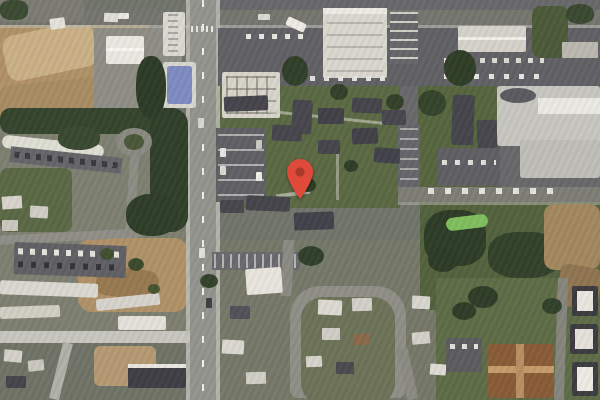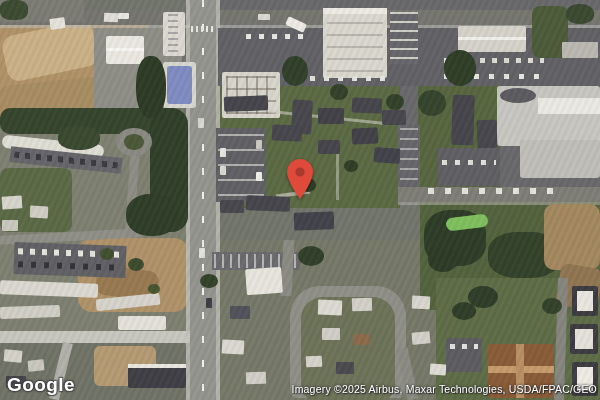--- a/index.html
+++ b/index.html
@@ -205,15 +205,13 @@
       <div class="feat" style="left: 0px; top: 0px; width: 600px; height: 400px; background: repeating-linear-gradient(115deg, rgba(255, 255, 255, 0.02) 0px, rgba(255, 255, 255, 0.02) 3px, rgba(0, 0, 0, 0.03) 3px, rgba(0, 0, 0, 0.03) 6px);"></div>
     </div>
 
   <div id="marker">
     <svg width="26" height="40" viewBox="0 0 26 40">
       <path d="M13 0C5.8 0 0 5.8 0 13c0 9.7 13 27 13 27s13-17.3 13-27C26 5.8 20.2 0 13 0z" fill="#DF4A3B"></path>
       <circle cx="13" cy="13" r="4.6" fill="#A8392D"></circle>
     </svg>
   </div>
 
-  <div id="google-logo">Google</div>
-  <div id="attribution">Imagery ©2025 Airbus, Maxar Technologies, USDA/FPAC/GEO</div>
 </div>
 
 </body></html>

